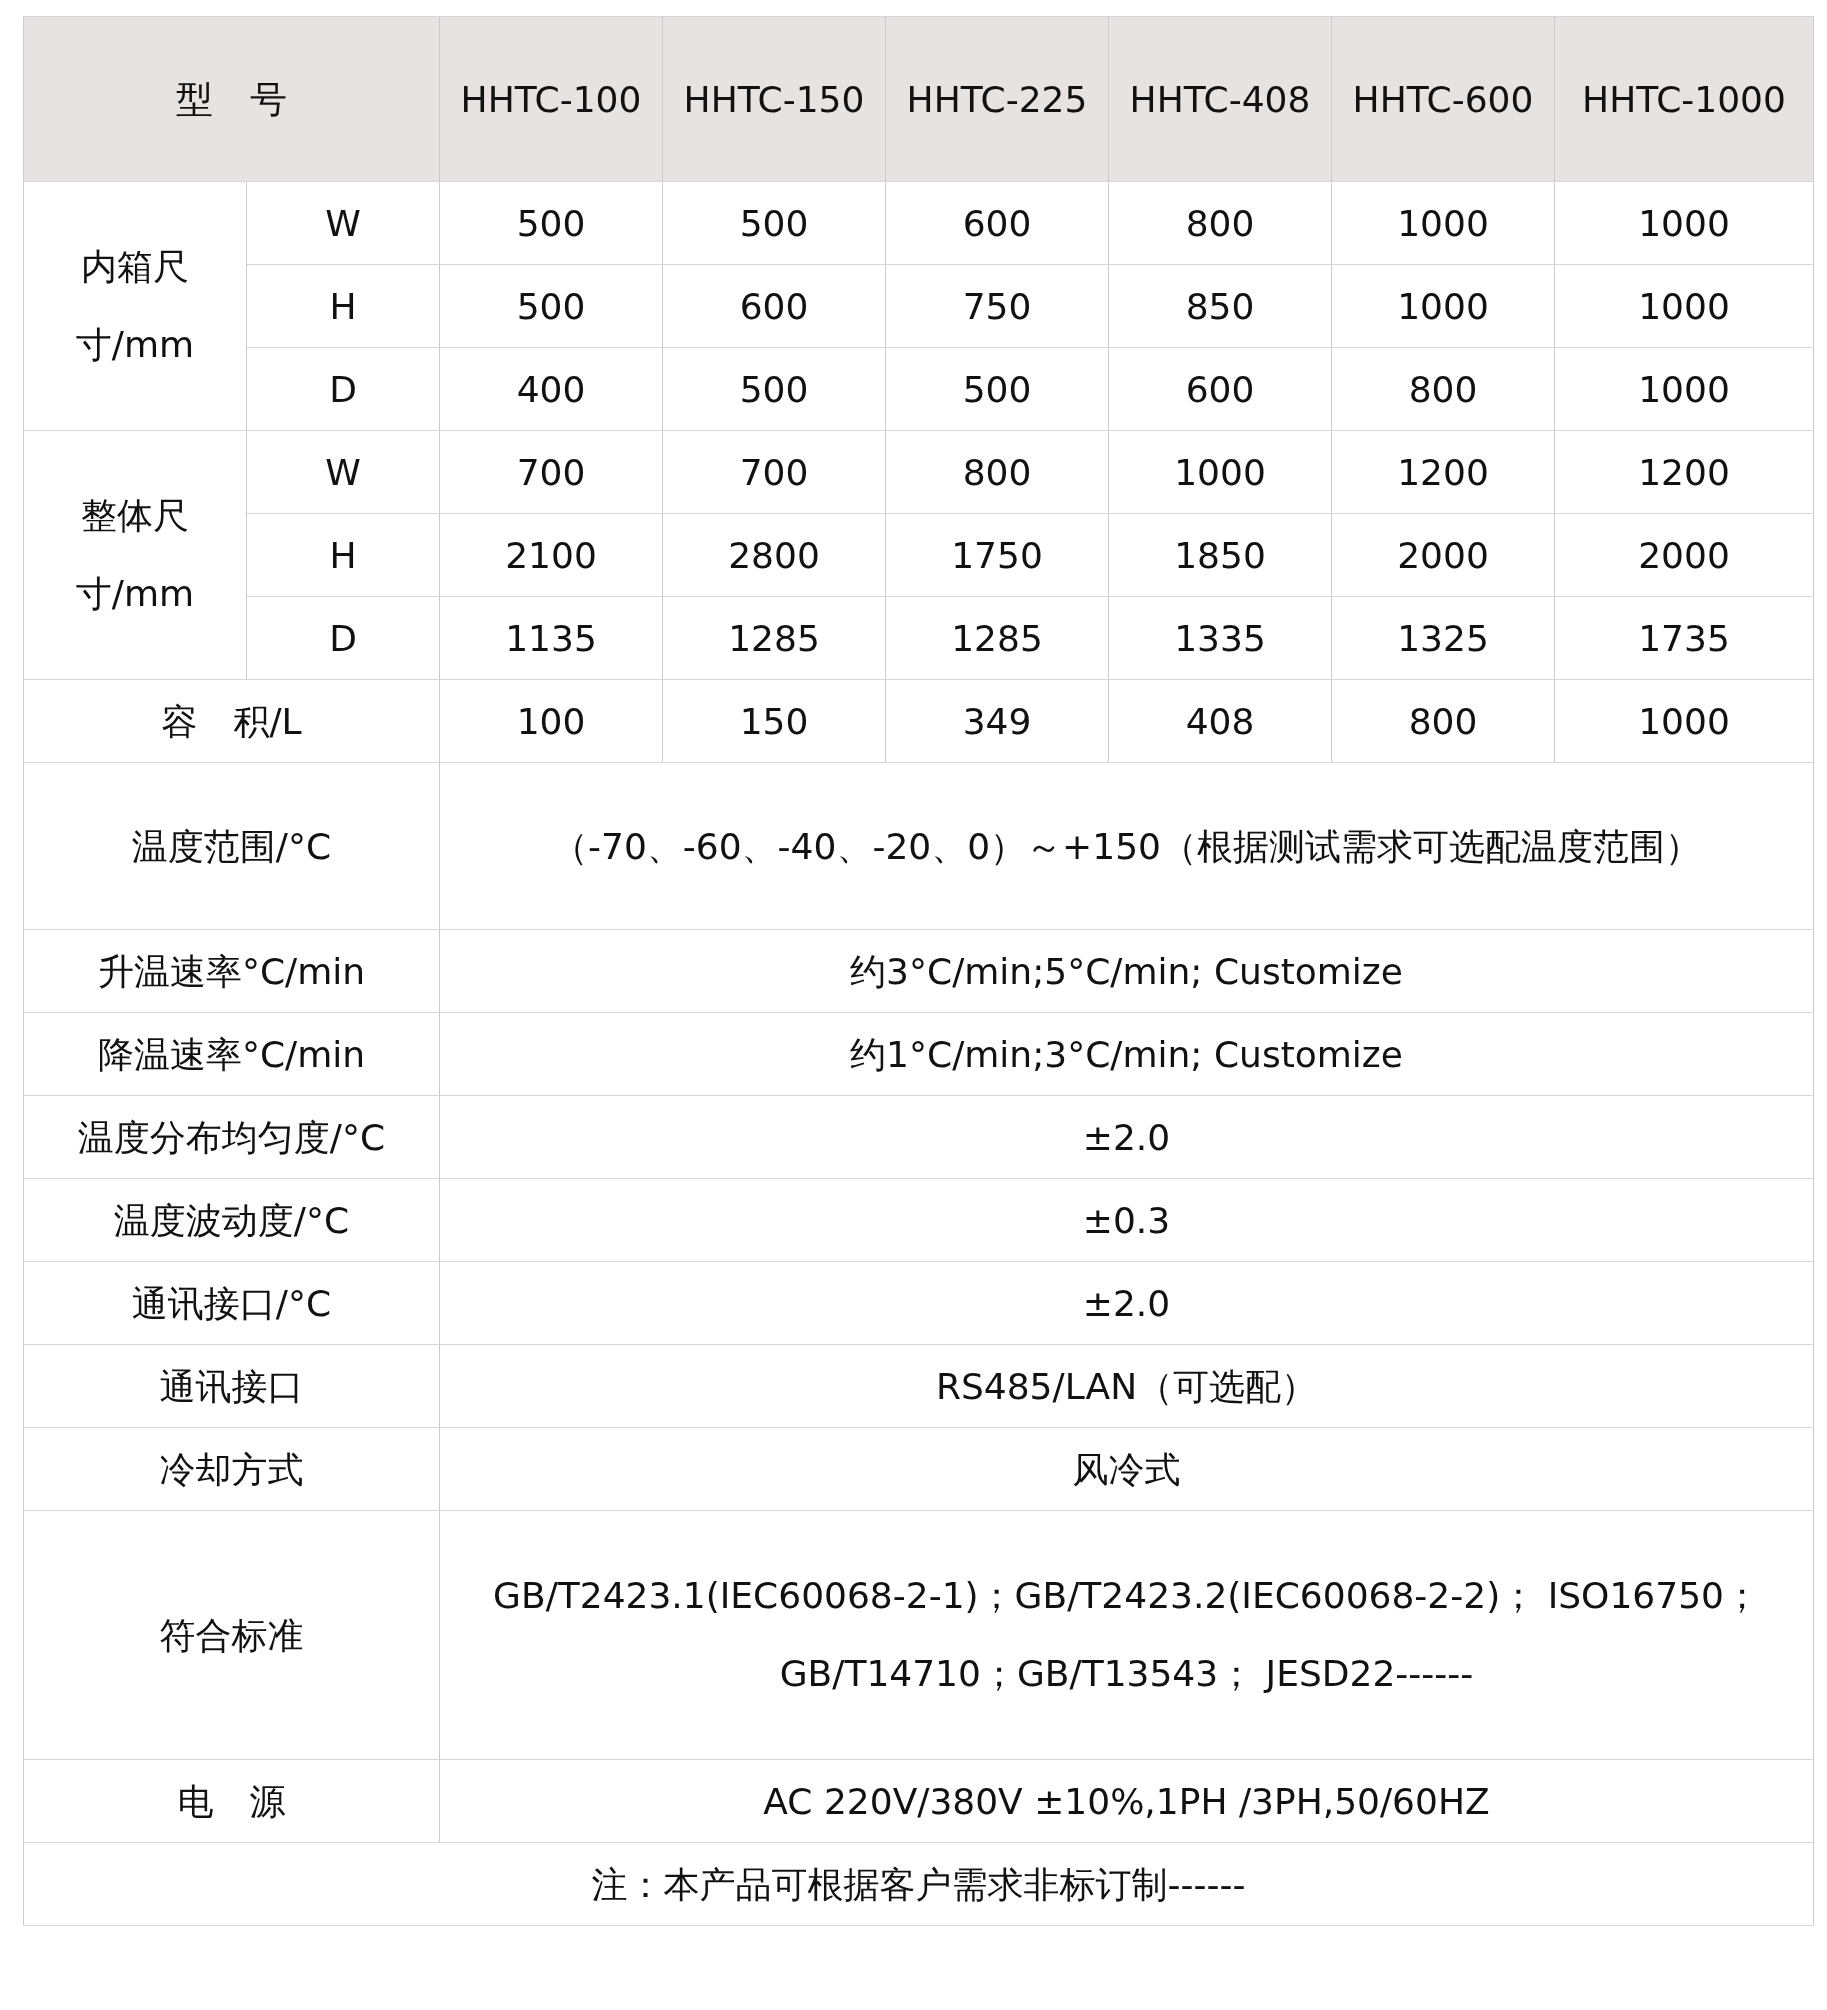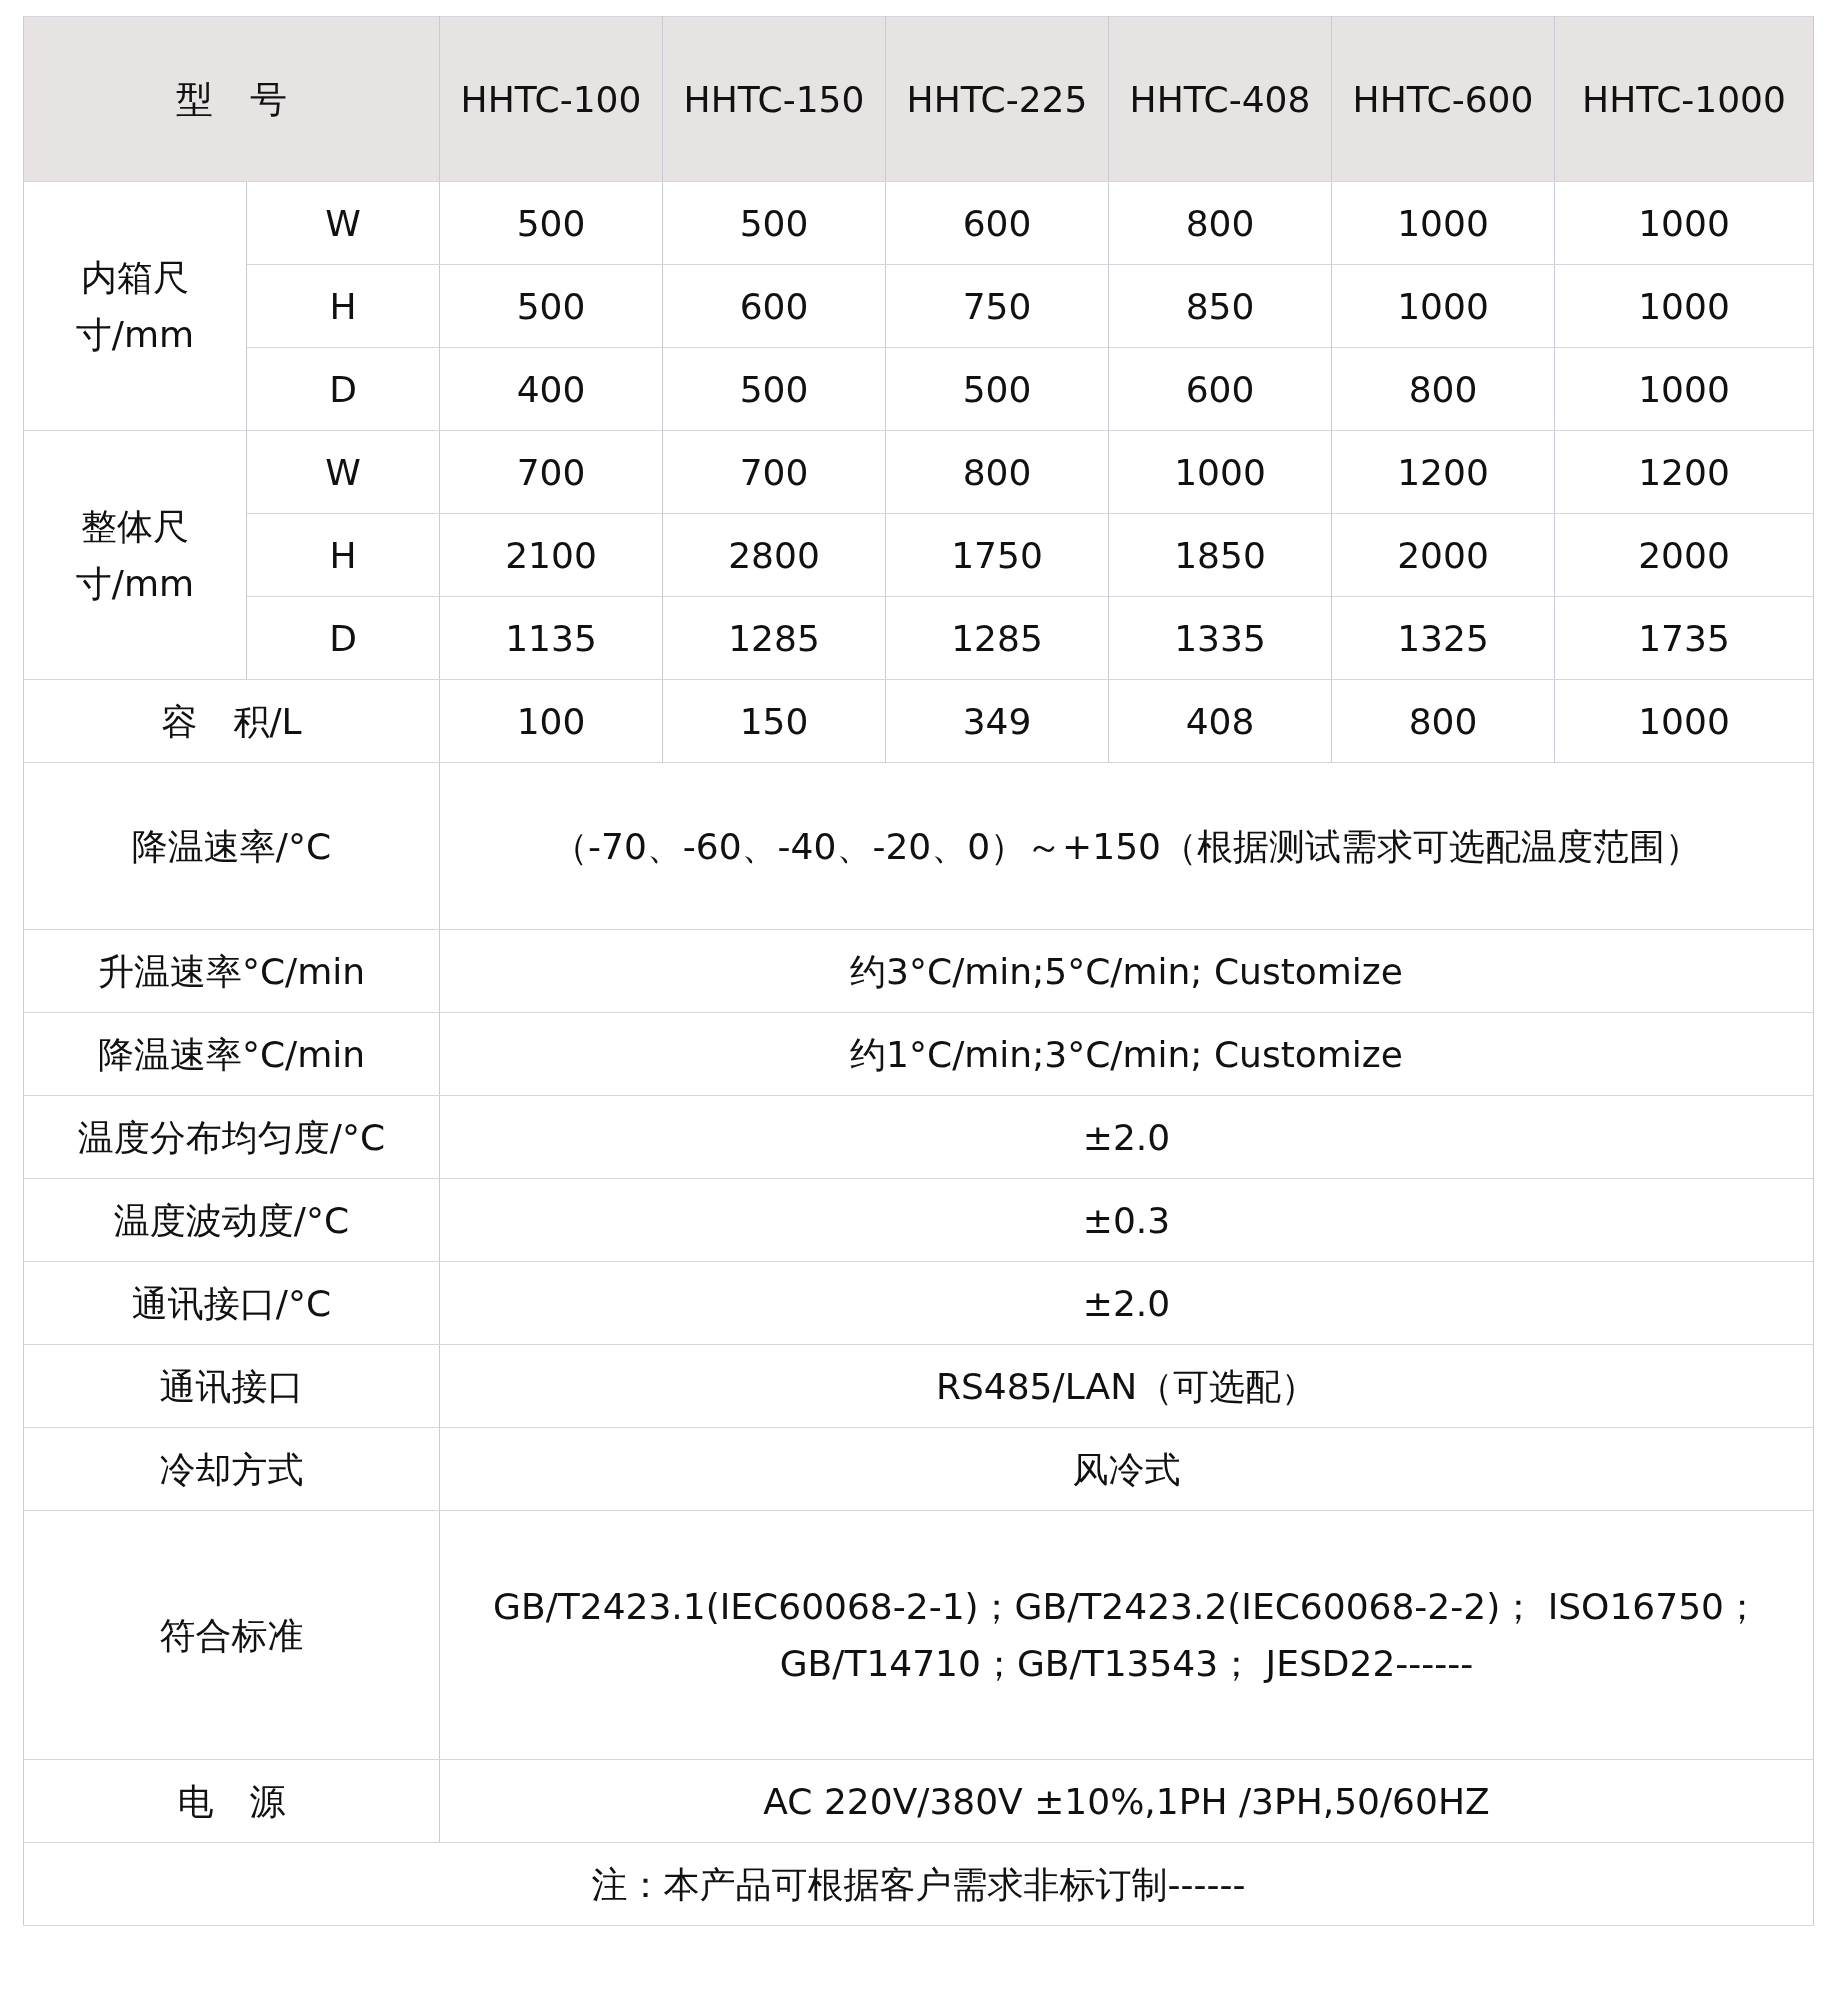--- a/index.html
+++ b/index.html
@@ -16,21 +16,21 @@
       border-left: 0.9px solid #c9cad4;
       border-right: 0.9px solid #c9cad4;
       text-align: center; vertical-align: middle;
       padding: 0; font-weight: normal;
       font-size: 36px; line-height: 57px;
       color: #111111;
       overflow: hidden; white-space: nowrap;
     }
     .spec-table th { background: #e8e3e3; }
     .spec-table .model-hdr { font-size: 37px; letter-spacing: 0px; }
-    .spec-table .wrap { white-space: normal; line-height: 57px; padding: 0 11px; }
+    .spec-table .wrap { white-space: normal; line-height: 78px; padding: 0 11px; }
     .h-hdr { height: 165px; margin-top: 29px; }
     .h-std { height: 83px; }
     .h-temp { height: 167px; }
     .h-standards { height: 249px; }
   </style>
 </head>
 <body>
 
 <table class="spec-table">
   <colgroup>
@@ -116,21 +116,21 @@
     <td colspan="2">容　积/L</td>
     <td>100</td>
     <td>150</td>
     <td>349</td>
     <td>408</td>
     <td>800</td>
     <td>1000</td>
   </tr>
 
   <tr class="h-temp">
-    <td colspan="2">降温速率/°C</td>
+    <td colspan="2">温度范围/°C</td>
     <td colspan="6">（-70、-60、-40、-20、0）～+150（根据测试需求可选配温度范围）</td>
   </tr>
   <tr class="h-std">
     <td colspan="2">升温速率°C/min</td>
     <td colspan="6">约3°C/min;5°C/min; Customize</td>
   </tr>
   <tr class="h-std">
     <td colspan="2">降温速率°C/min</td>
     <td colspan="6">约1°C/min;3°C/min; Customize</td>
   </tr>

